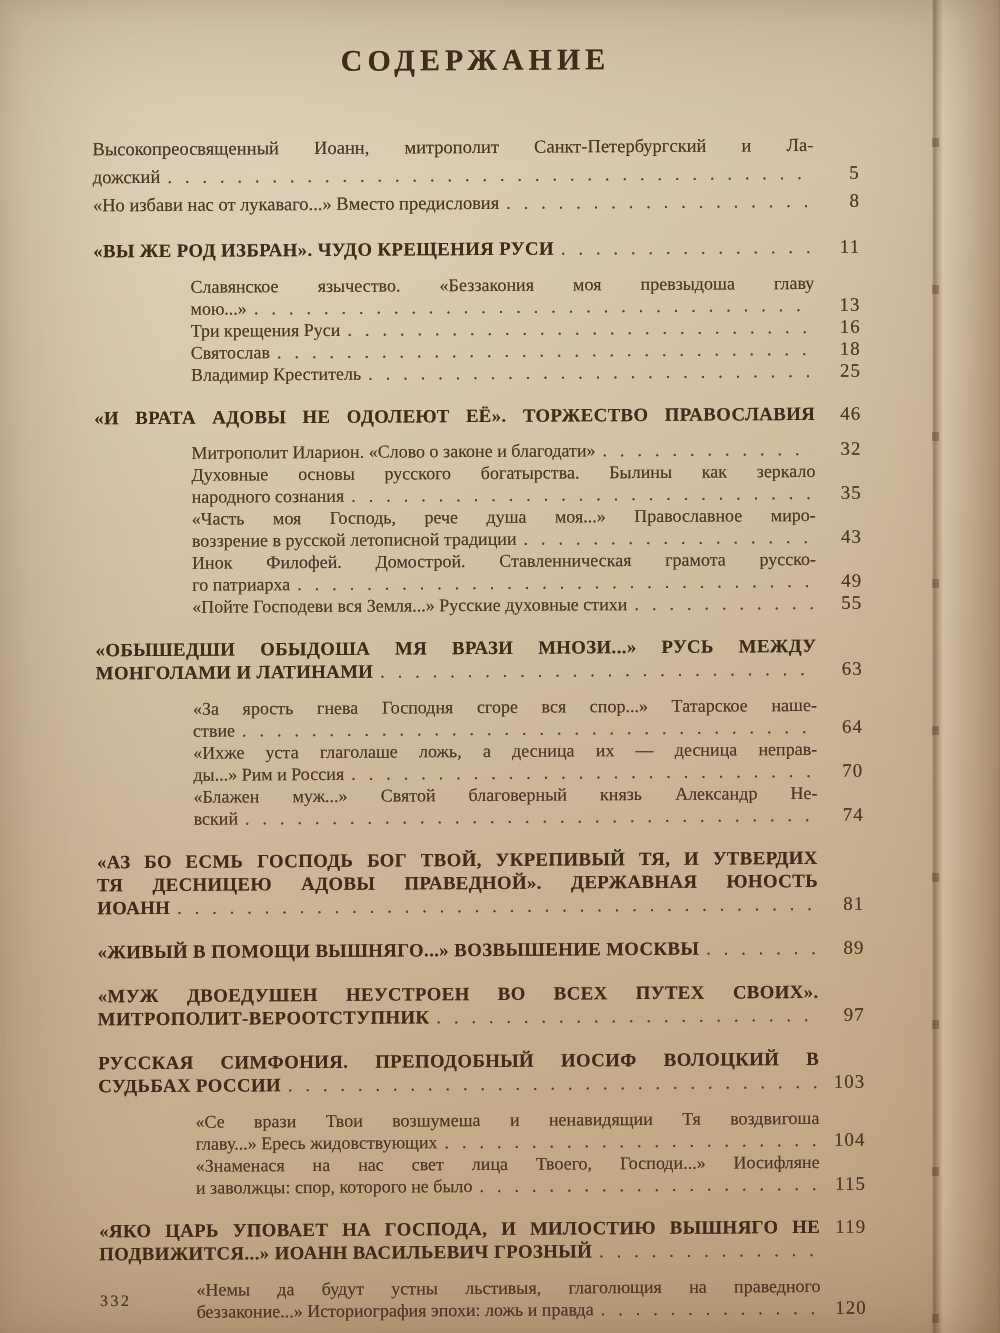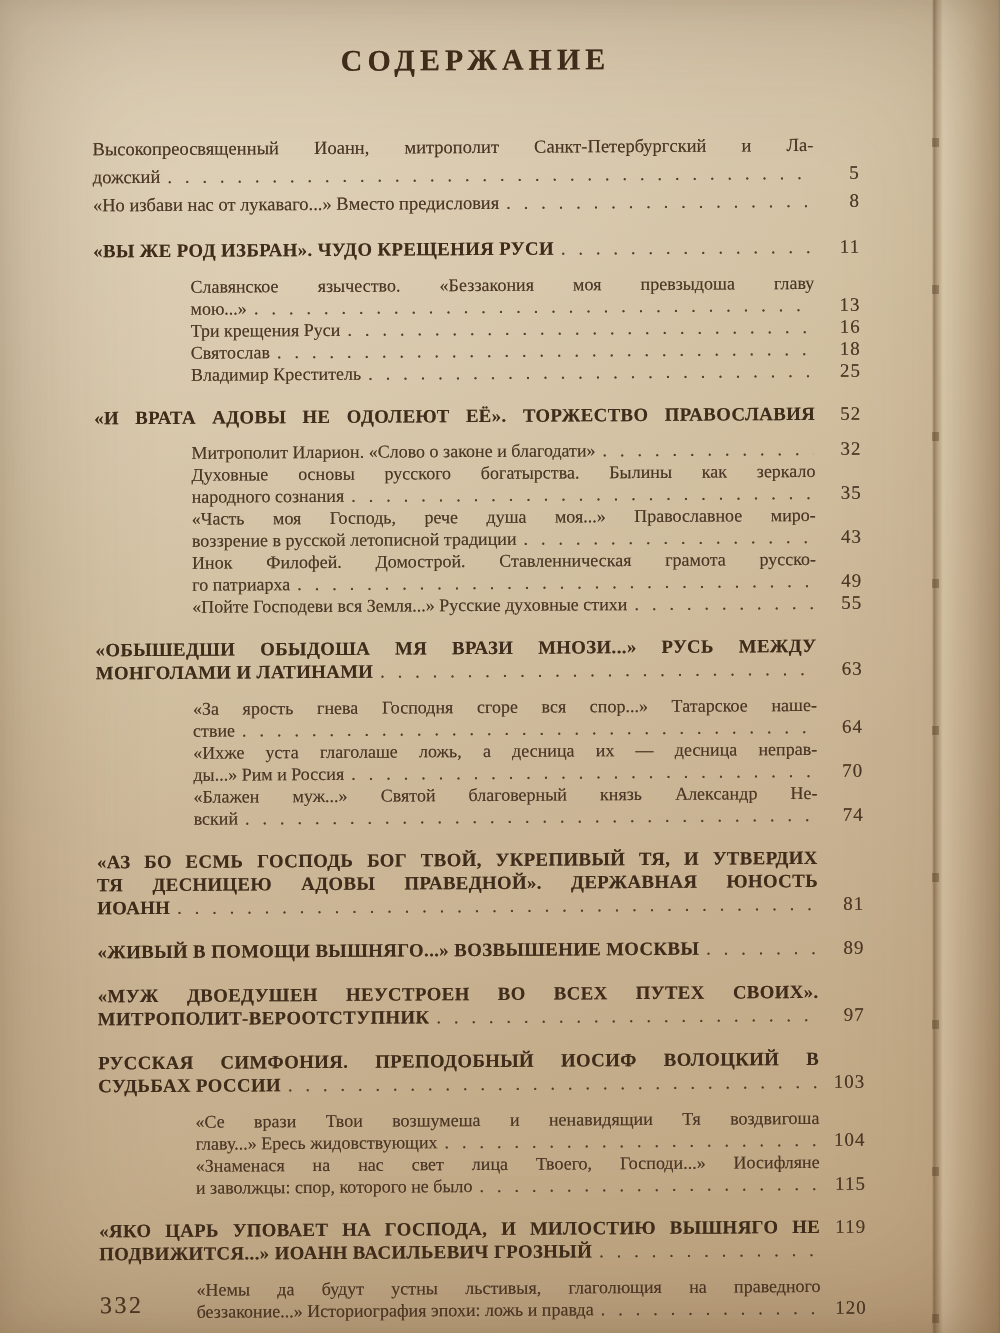--- a/index.html
+++ b/index.html
@@ -69,21 +69,21 @@
   }
   .leader::after{
     content:"............................................................";
     letter-spacing:13px;font-size:18px;
   }
   .pagenum{
     flex:none;width:46px;text-align:right;font-size:19px;font-weight:400;
     letter-spacing:1px;color:var(--ink);
   }
   .folio{
-    position:absolute;left:100px;top:1292px;z-index:2;font-size:24px;
+    position:absolute;left:100px;top:1292px;z-index:2;font-size:16px;
     letter-spacing:2.5px;color:var(--ink);transform:rotate(-0.35deg);
     text-shadow:0 0 0.6px rgba(70,45,25,0.55);
   }
 </style>
 </head>
 <body>
 
 <div class="page-edge">
   <div class="edge-notches"></div>
 </div>
@@ -167,21 +167,21 @@
           <span class="text fill">
             <span>«И</span>
             <span>ВРАТА</span>
             <span>АДОВЫ</span>
             <span>НЕ</span>
             <span>ОДОЛЕЮТ</span>
             <span>ЕЁ».</span>
             <span>ТОРЖЕСТВО</span>
             <span>ПРАВОСЛАВИЯ</span>
           </span>
-          <span class="pagenum">52</span>
+          <span class="pagenum">46</span>
         </div>
       </div>
       <div class="entry sub">
         <div class="line">
           <span class="text">Митрополит Иларион. «Слово о законе и благодати»</span>
           <span class="leader"></span>
           <span class="pagenum">32</span>
         </div>
       </div>
       <div class="entry sub">

